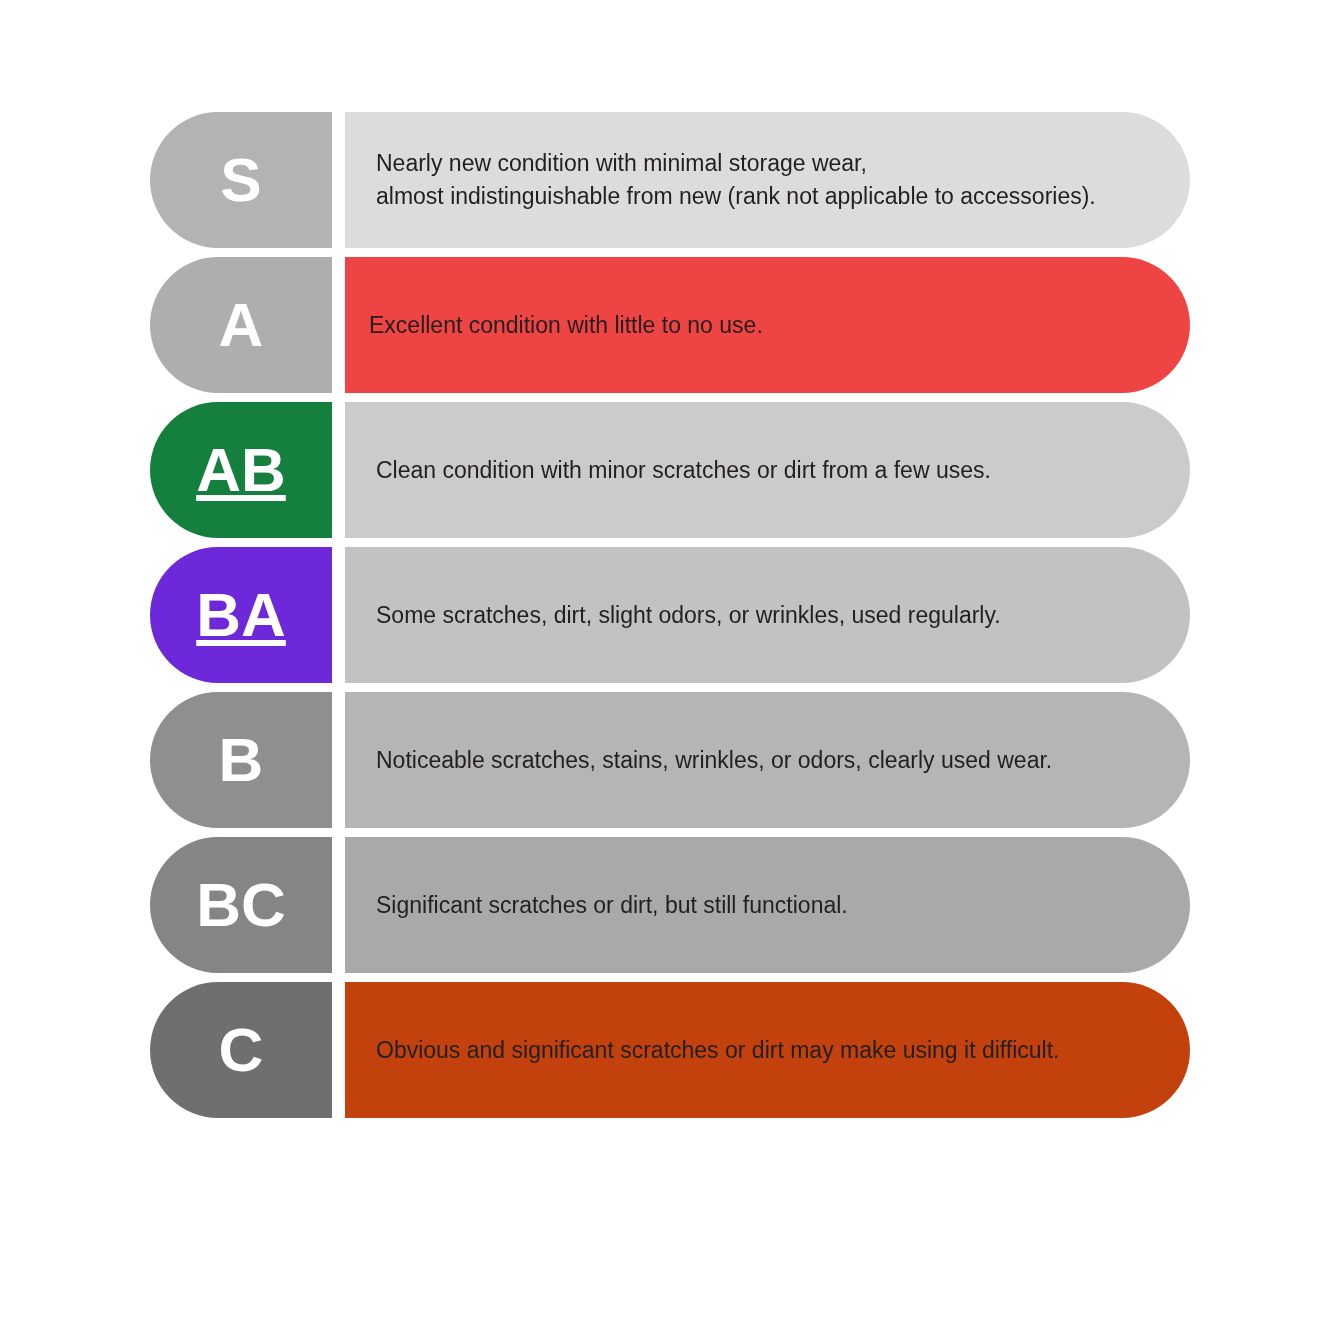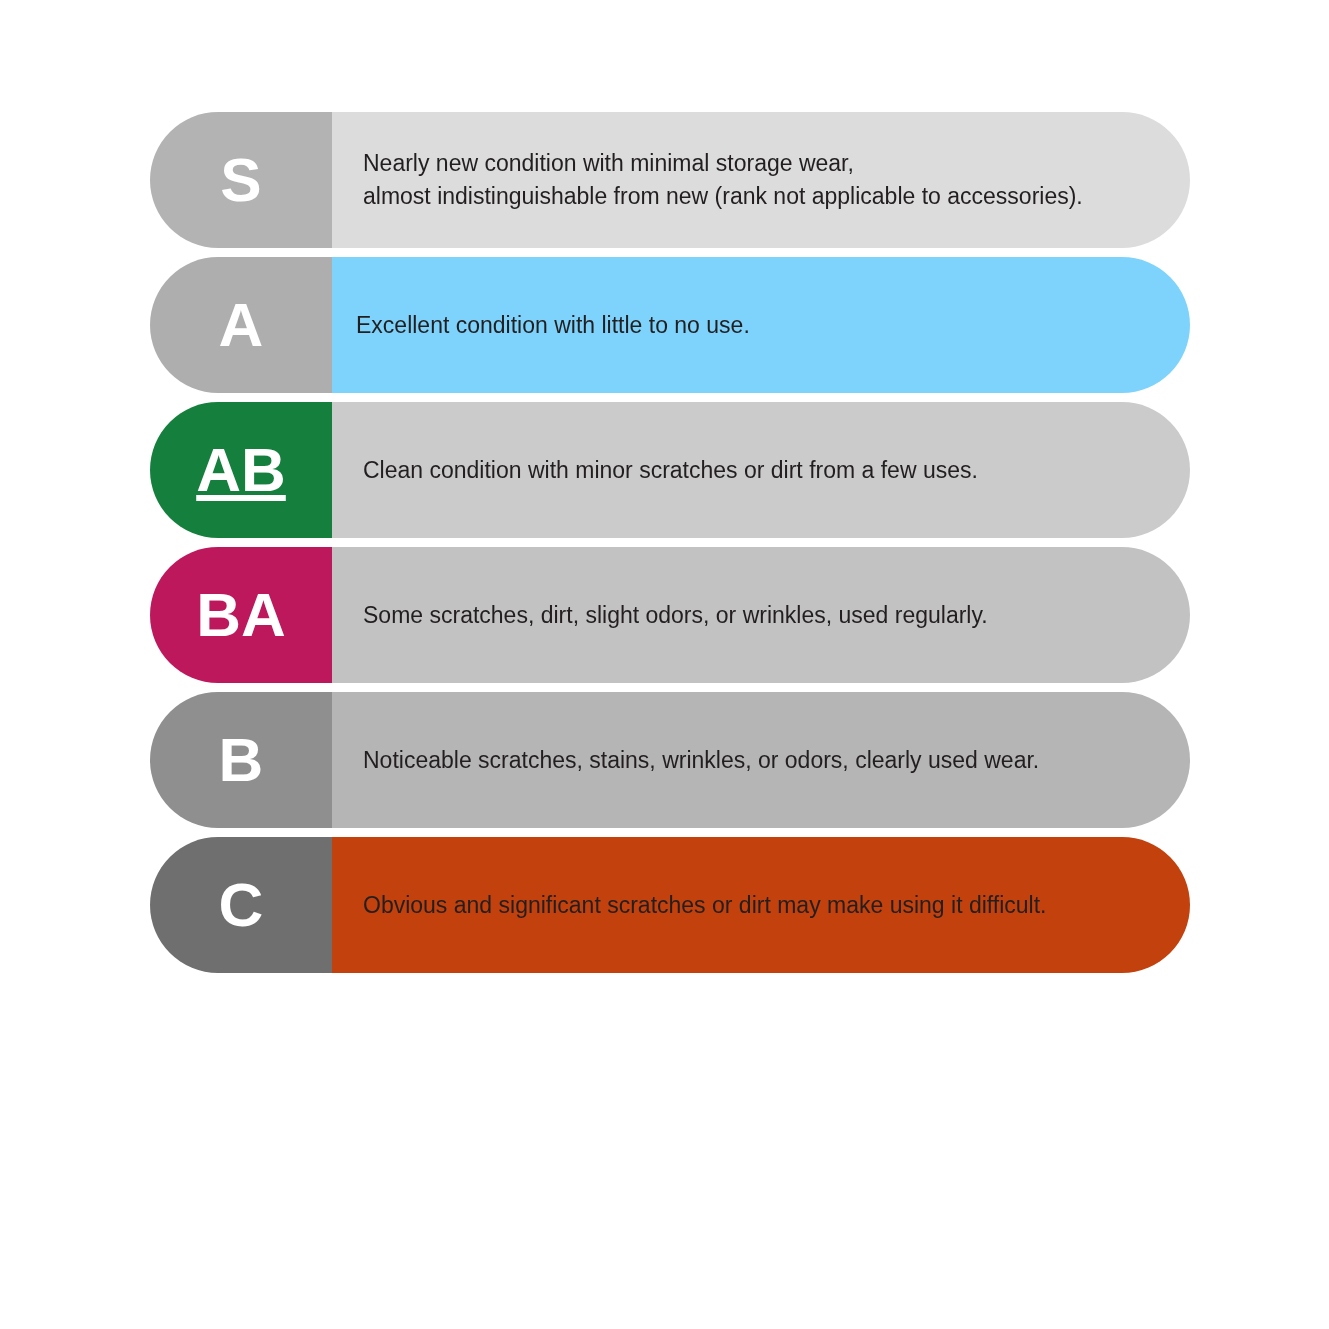--- a/index.html
+++ b/index.html
@@ -43,45 +43,50 @@
   .grade-desc {
     flex: 1 1 auto;
     display: flex;
     align-items: center;
     padding-left: 31px;
     padding-right: 24px;
     color: #231f20;
     font-size: 23px;
     line-height: 1.42;
     white-space: pre-line;
+    margin-left: 13px;
   }
   .row-s .grade-desc { font-size: 23px; }
 </style>
 </head>
 <body>
 
 <div id="grade-chart">
     <div class="grade-row row-s">
       <div class="grade-badge" style="background: rgb(179, 179, 179);">S</div>
       <div class="grade-desc" style="background: rgb(220, 220, 220);">Nearly new condition with minimal storage wear,
 almost indistinguishable from new (rank not applicable to accessories).</div>
     </div>
     <div class="grade-row row-a">
       <div class="grade-badge" style="background: rgb(174, 174, 174);">A</div>
-      <div class="grade-desc" style="background: #7dd3fc; padding-left: 24px;">Excellent condition with little to no use.</div>
+      <div class="grade-desc" style="background: #ef4444; padding-left: 24px;">Excellent condition with little to no use.</div>
     </div>
     <div class="grade-row row-ab">
       <div class="grade-badge" style="background: #15803d; text-decoration: underline;">AB</div>
       <div class="grade-desc" style="background: rgb(203, 203, 203);">Clean condition with minor scratches or dirt from a few uses.</div>
     </div>
     <div class="grade-row row-ba">
-      <div class="grade-badge" style="background: #be185d;">BA</div>
+      <div class="grade-badge" style="background: #6d28d9; text-decoration: underline;">BA</div>
       <div class="grade-desc" style="background: rgb(194, 194, 194); text-align: right;">Some scratches, dirt, slight odors, or wrinkles, used regularly.</div>
     </div>
     <div class="grade-row row-b">
       <div class="grade-badge" style="background: rgb(143, 143, 143);">B</div>
       <div class="grade-desc" style="background: rgb(181, 181, 181);">Noticeable scratches, stains, wrinkles, or odors, clearly used wear.</div>
+    </div>
+    <div class="grade-row row-bc">
+      <div class="grade-badge" style="background: rgb(133, 133, 133);">BC</div>
+      <div class="grade-desc" style="background: rgb(169, 169, 169);">Significant scratches or dirt, but still functional.</div>
     </div>
     <div class="grade-row row-c">
       <div class="grade-badge" style="background: rgb(111, 111, 111);">C</div>
       <div class="grade-desc" style="background: #c2410c;">Obvious and significant scratches or dirt may make using it difficult.</div>
     </div>
   </div>
 
 </body></html>

